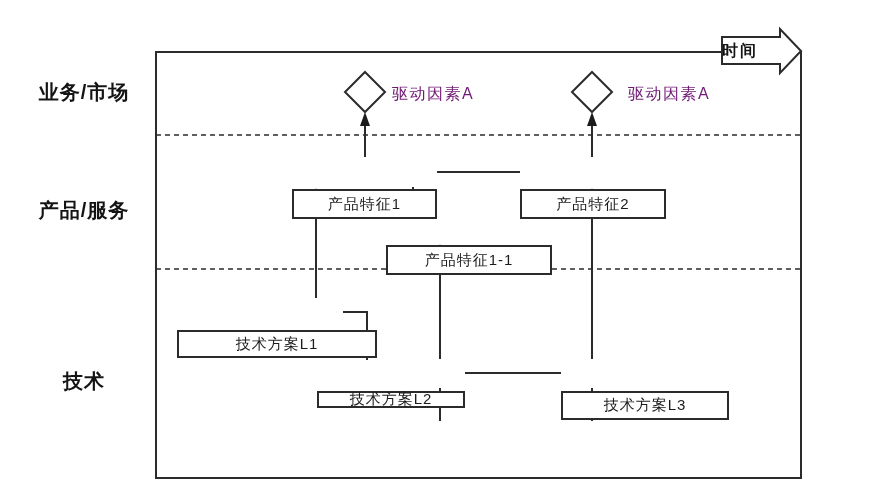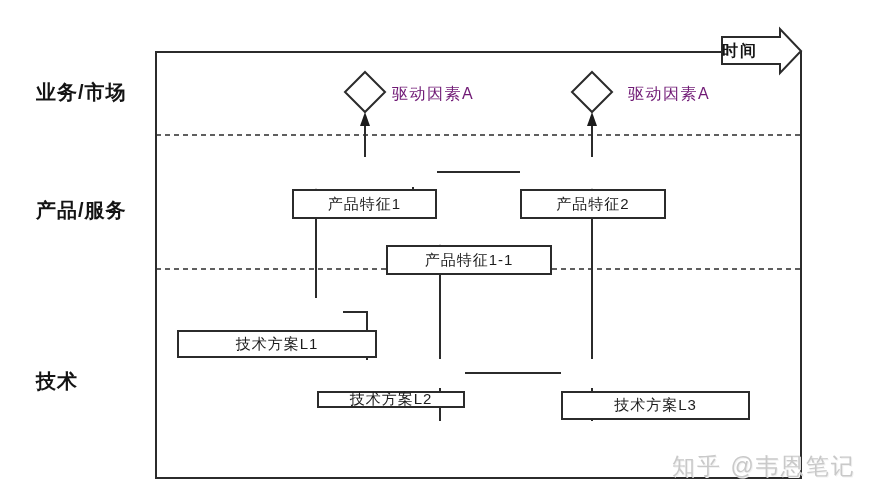--- a/index.html
+++ b/index.html
@@ -9,21 +9,21 @@
     position:relative;
   }
   #stage{position:absolute;left:0;top:0;width:887px;height:500px;}
   svg.layer{position:absolute;left:0;top:0;}
   .node{
     position:absolute;box-sizing:border-box;background:#ffffff;
     border:2px solid #2b2b2b;display:flex;align-items:center;justify-content:center;
     font-size:15px;color:#1c1c1c;letter-spacing:1px;white-space:nowrap;z-index:3;margin-top:32px;
   }
   .lane-label{
-    position:absolute;left:36px;width:128px;text-align:left;
+    position:absolute;left:20px;width:128px;text-align:center;
     font-size:20px;font-weight:700;color:#141414;letter-spacing:1px;z-index:3;
   }
   .driver-label{
     position:absolute;font-size:16px;color:#701a75;letter-spacing:1.5px;
     white-space:nowrap;z-index:3;
   }
   .time-label{
     position:absolute;left:722px;top:42px;width:58px;height:18px;line-height:18px;
     text-align:left;font-size:16px;font-weight:700;color:#141414;
     letter-spacing:2px;z-index:4;
@@ -82,17 +82,16 @@
   <div class="time-label">时间</div>
 
   <div class="driver-label" style="left:392px;top:84px">驱动因素A</div>
   <div class="driver-label" style="left:628px;top:84px">驱动因素A</div>
 
   <div class="node" style="left:292px;top:157px;width:145px;height:30px">产品特征1</div>
   <div class="node" style="left:520px;top:157px;width:146px;height:30px">产品特征2</div>
   <div class="node" style="left:386px;top:213px;width:166px;height:30px">产品特征1-1</div>
   <div class="node" style="left:177px;top:298px;width:200px;height:28px">技术方案L1</div>
   <div class="node" style="left:317px;top:359px;width:148px;height:17px">技术方案L2</div>
-  <div class="node" style="left:561px;top:359px;width:189px;height:29px">技术方案L3</div>
+  <div class="node" style="left:561px;top:359px;width:168px;height:29px">技术方案L3</div>
 
-  <div class="watermark">知乎 @韦恩笔记</div>
 
 </div>
 
 </body></html>

